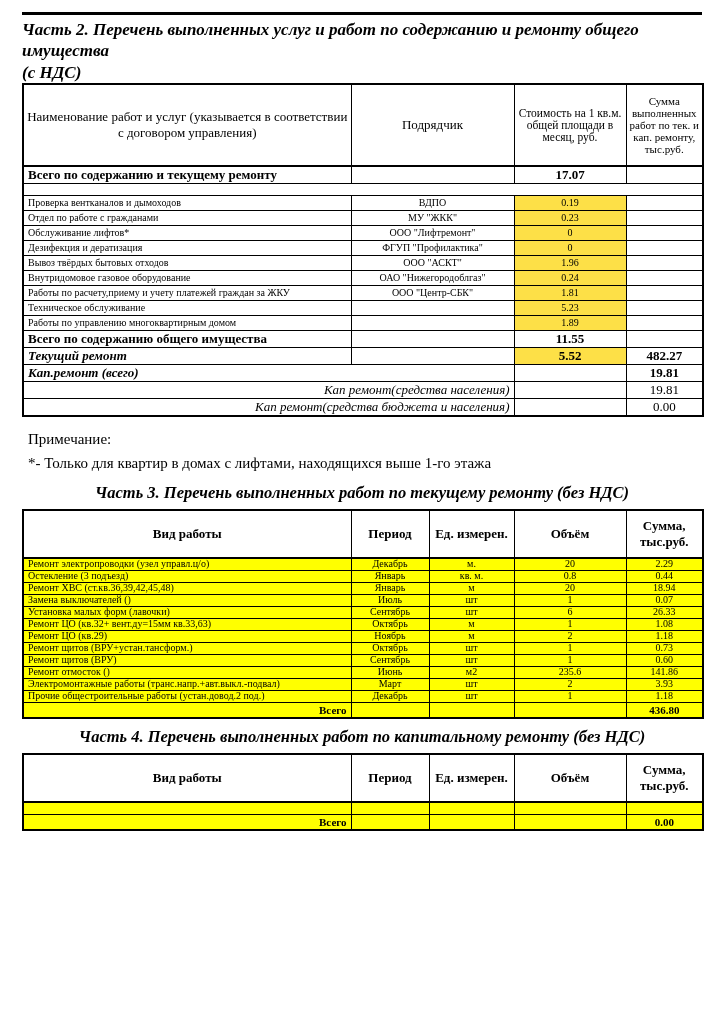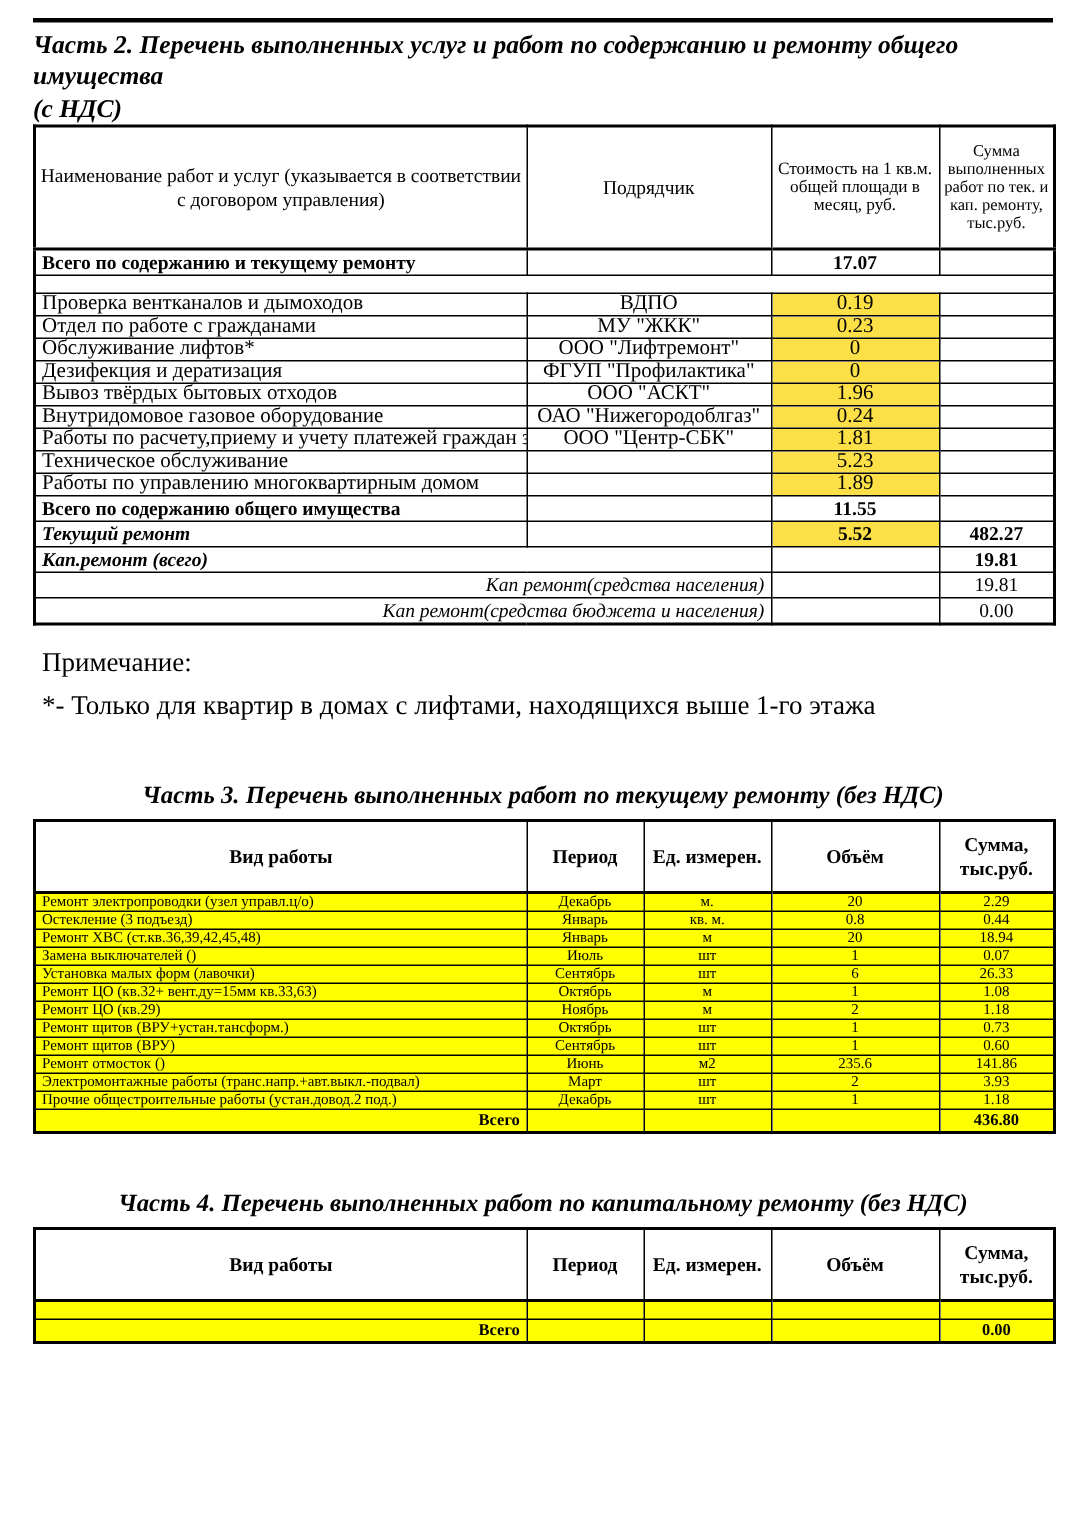--- a/index.html
+++ b/index.html
@@ -13,37 +13,37 @@
   table{border-width:2px;}
   th{font-weight:bold;vertical-align:middle;padding:2px 3px;}
   td{padding:0 4px;vertical-align:middle;overflow:hidden;white-space:nowrap;}
   
   .t2 thead th{border-bottom:2px solid #000;}
   .t2 th.h-name{font-size:13px;font-weight:normal;}
   .t2 th.h-contr{font-size:13px;font-weight:normal;}
   .t2 th.h-cost{font-size:11.5px;font-weight:normal;}
   .t2 th.h-sum{font-size:11px;font-weight:normal;}
   .t2 thead th{height:76px;}
-  .t2 td{font-size:14px;height:14px;line-height:13px;}
+  .t2 td{font-size:10px;height:14px;line-height:13px;}
   .t2 td.spacer{height:11px;}
   .t2 tr.lg td{font-size:13px;height:16px;}
   
   .t3 thead th{height:42px;font-size:13px;border-bottom:2px solid #000;}
   .t3 td{font-size:10px;height:11px;line-height:10px;}
   .t3 td.wk{font-size:10px;}
   .t3 tr.total td{font-size:11px;height:14px;margin-top:33px;}
   .c{text-align:center;}
   .r{text-align:right;}
   .b{font-weight:bold;}
   .i{font-style:italic;}
   .bi{font-weight:bold;font-style:italic;}
   .y{background:#fde047;}
   .y-row td{background:#FFFF00;}
-  .note{margin:10px 22px 0 28px;font-size:18px;line-height:1.6;}
-  .sec-title{margin:36px 22px 6px 22px;text-align:center;font-weight:bold;font-style:italic;font-size:16.5px;}
+  .note{margin:10px 22px 0 28px;font-size:15px;line-height:1.6;}
+  .sec-title{margin:8px 22px 6px 22px;text-align:center;font-weight:bold;font-style:italic;font-size:16.5px;}
 </style>
 </head>
 <body>
 
 <div class="sheet">
 
   <div class="top-rule"></div>
 
   <div class="doc-title">
     <div>Часть 2. Перечень выполненных услуг и работ по содержанию и ремонту общего имущества</div>

